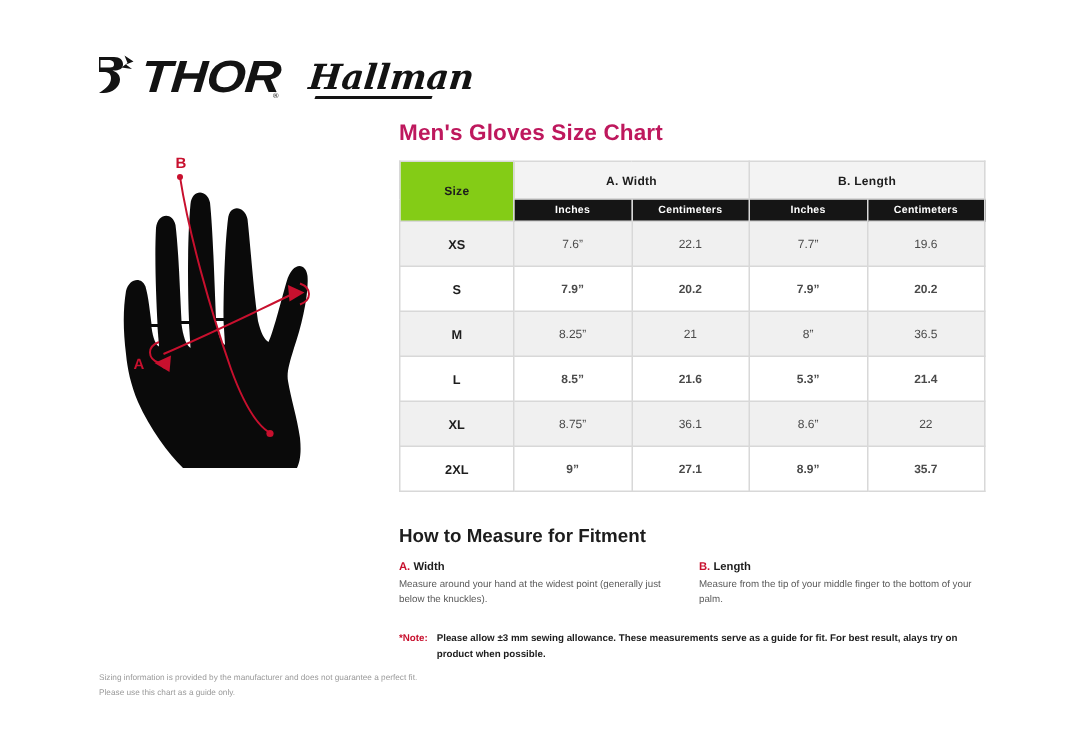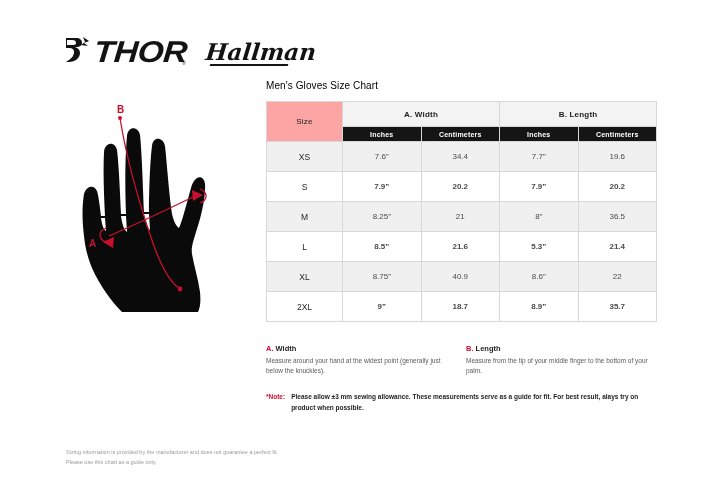--- a/index.html
+++ b/index.html
@@ -98,23 +98,23 @@
   .label-a { left: 27px; top: 143px; }
 
   
   .content {
     position: absolute;
     left: 266px;
     top: 80px;
     width: 392px;
   }
   .section-title {
-    font-size: 10px;
-    font-weight: normal;
-    color: #000000;
+    font-size: 15px;
+    font-weight: bold;
+    color: #be185d;
     margin: 0 0 10px 0;
     letter-spacing: 0.1px;
   }
 
   
   table.size-table {
     width: 390px;
     border-collapse: collapse;
     table-layout: fixed;
   }
@@ -126,44 +126,44 @@
   }
   .th-group {
     background: #f3f3f3;
     font-size: 8px;
     font-weight: bold;
     color: #1d1d1d;
     height: 25px;
     letter-spacing: 0.2px;
   }
   .th-size {
-    background: #fca5a5;
+    background: #84cc16;
     font-size: 8px;
-    font-weight: normal;
+    font-weight: bold;
     color: #1d1d1d;
     letter-spacing: 0.2px;
   }
   .th-unit {
     background: #151515;
     color: #ffffff;
     font-size: 7px;
     font-weight: bold;
     height: 15px;
     border: 1px solid #151515;
     letter-spacing: 0.2px;
   }
   .col-size { width: 76px; }
   .col-val  { width: 78.5px; }
   table.size-table tbody td {
     height: 30px;
     font-size: 8px;
     color: #4a4a4a;
   }
   table.size-table tbody td.cell-size {
-    font-weight: normal;
+    font-weight: bold;
     color: #1d1d1d;
     font-size: 8.5px;
   }
   tr.row-shaded td { background: #f0f0f0; }
   tr.row-plain td { background: #ffffff; font-weight: bold; }
 
   
   .howto { margin-top: 22px; }
   .howto-title {
     font-size: 12.5px;
@@ -330,21 +330,21 @@
           <th class="th-unit">Inches</th>
           <th class="th-unit">Centimeters</th>
           <th class="th-unit">Inches</th>
           <th class="th-unit">Centimeters</th>
         </tr>
       </thead>
       <tbody>
         <tr class="row-shaded">
           <td class="cell-size">XS</td>
           <td>7.6”</td>
-          <td>34.4</td>
+          <td>22.1</td>
           <td>7.7”</td>
           <td>19.6</td>
         </tr>
         <tr class="row-plain">
           <td class="cell-size">S</td>
           <td>7.9”</td>
           <td>20.2</td>
           <td>7.9”</td>
           <td>20.2</td>
         </tr>
@@ -358,35 +358,36 @@
         <tr class="row-plain">
           <td class="cell-size">L</td>
           <td>8.5”</td>
           <td>21.6</td>
           <td>5.3”</td>
           <td>21.4</td>
         </tr>
         <tr class="row-shaded">
           <td class="cell-size">XL</td>
           <td>8.75”</td>
-          <td>40.9</td>
+          <td>36.1</td>
           <td>8.6”</td>
           <td>22</td>
         </tr>
         <tr class="row-plain">
           <td class="cell-size">2XL</td>
           <td>9”</td>
-          <td>18.7</td>
+          <td>27.1</td>
           <td>8.9”</td>
           <td>35.7</td>
         </tr>
       </tbody>
     </table>
 
     <div class="howto">
+      <h2 class="howto-title">How to Measure for Fitment</h2>
 
       <div class="howto-cols">
         <div class="howto-col">
           <div class="howto-head">
             <span class="mark">A.</span>
             <span>Width</span>
           </div>
           <div class="howto-body">Measure around your hand at the widest point (generally just below the knuckles).</div>
         </div>
 

